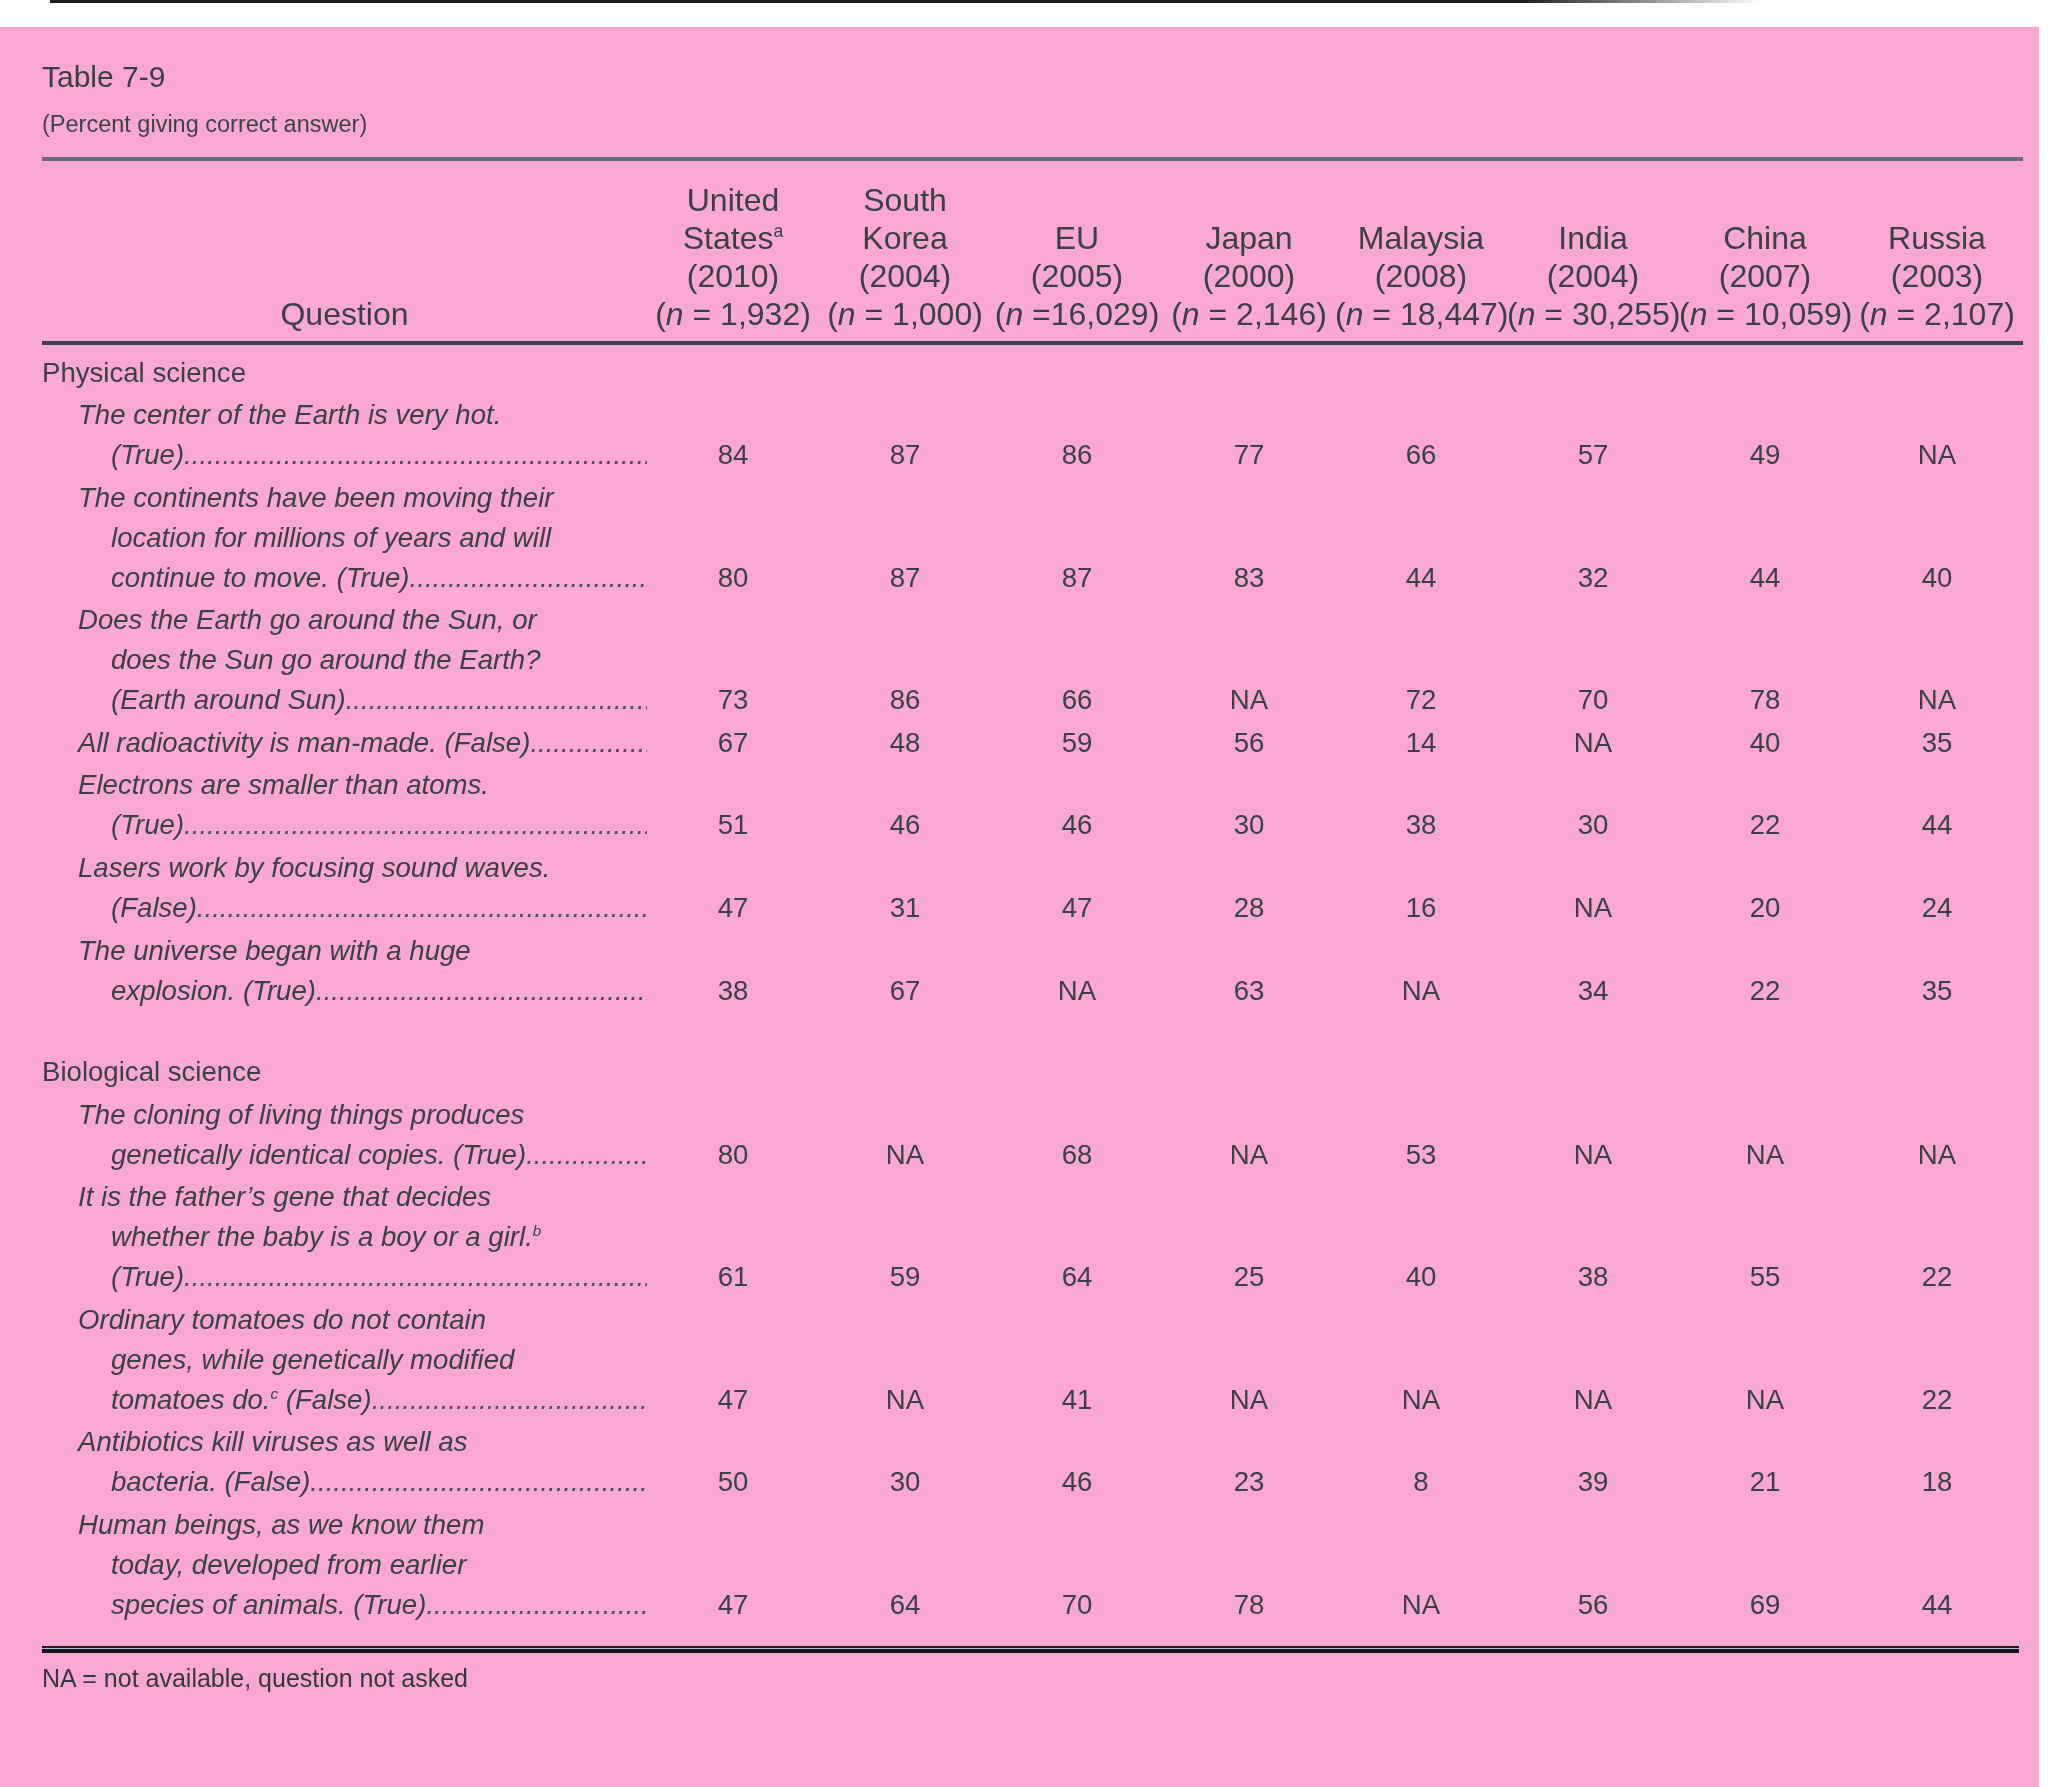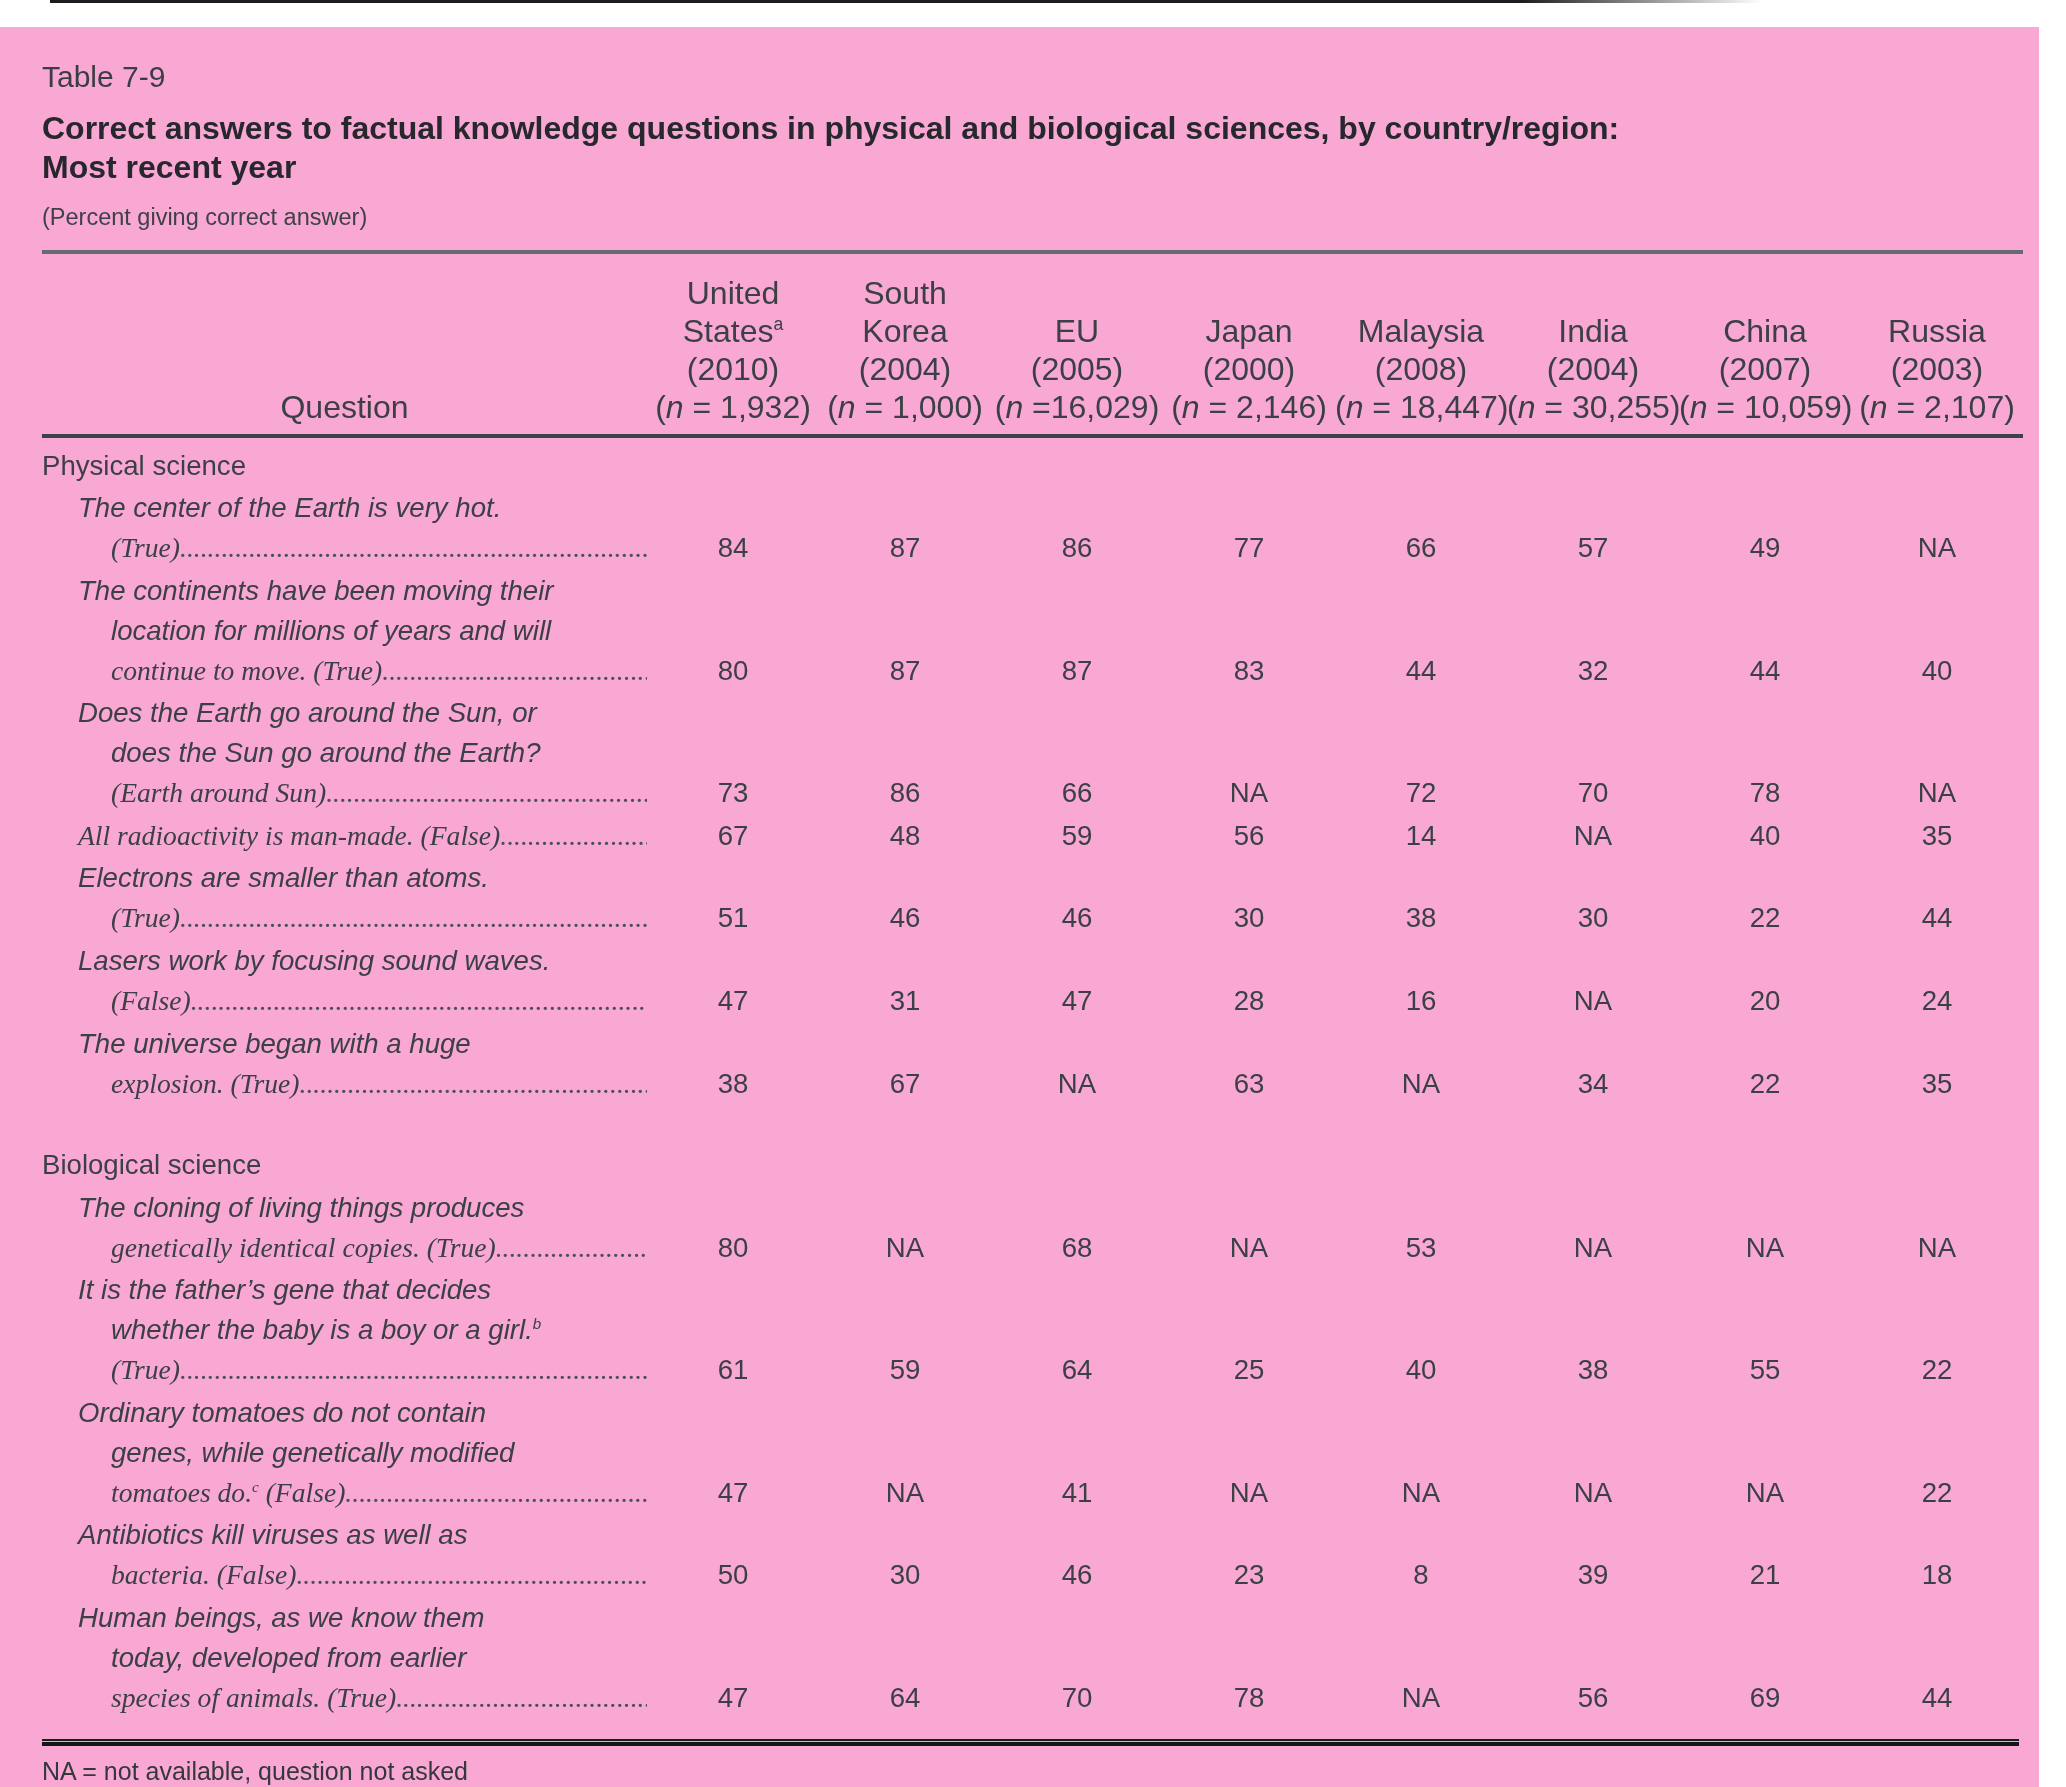--- a/index.html
+++ b/index.html
@@ -41,21 +41,21 @@
 
   tbody td{
     font-size:27.6px;line-height:40px;color:#3c4046;
     vertical-align:bottom;padding:1.3px 0;
   }
   td.section{font-style:normal;padding-top:8px;}
   tr.sec-gap td.section{padding-top:40px;}
   td.q{font-style:italic;}
   .qline.first{padding-left:36px;}
   .qline.cont{padding-left:69px;}
-  .qline.lead{display:flex;align-items:flex-start;font-family:Liberation Serif, serif;}
+  .qline.lead{display:flex;align-items:flex-start;}
   .qtext{white-space:nowrap;}
   .leader{flex:1;min-width:0;overflow:hidden;white-space:nowrap;color:#4a4e55;}
   .leader::after{content:"..............................................................................................................";}
   td.v{text-align:center;font-style:normal;}
   tbody tr.last-row td{padding-bottom:21px;}
 
   .bottom-rule{
     width:1977px;height:6.7px;
     background:linear-gradient(to bottom,#1a1c20 0 2px,#b7c0d6 2px 3.4px,#14161a 3.4px 6.7px);
   }
@@ -64,24 +64,20 @@
 </head>
 <body>
 
 <div class="top-edge-line"></div>
 
 <div class="panel">
   <div class="content">
 
     <div class="table-number">Table 7-9</div>
 
-    <div class="title">
-      <div class="title-line">Correct answers to factual knowledge questions in physical and biological sciences, by country/region:</div>
-      <div class="title-line">Most recent year</div>
-    </div>
 
     <div class="subtitle">(Percent giving correct answer)</div>
 
     <table>
       <colgroup>
         <col class="qcol">
         <col class="vcol">
           <col class="vcol">
           <col class="vcol">
           <col class="vcol">

